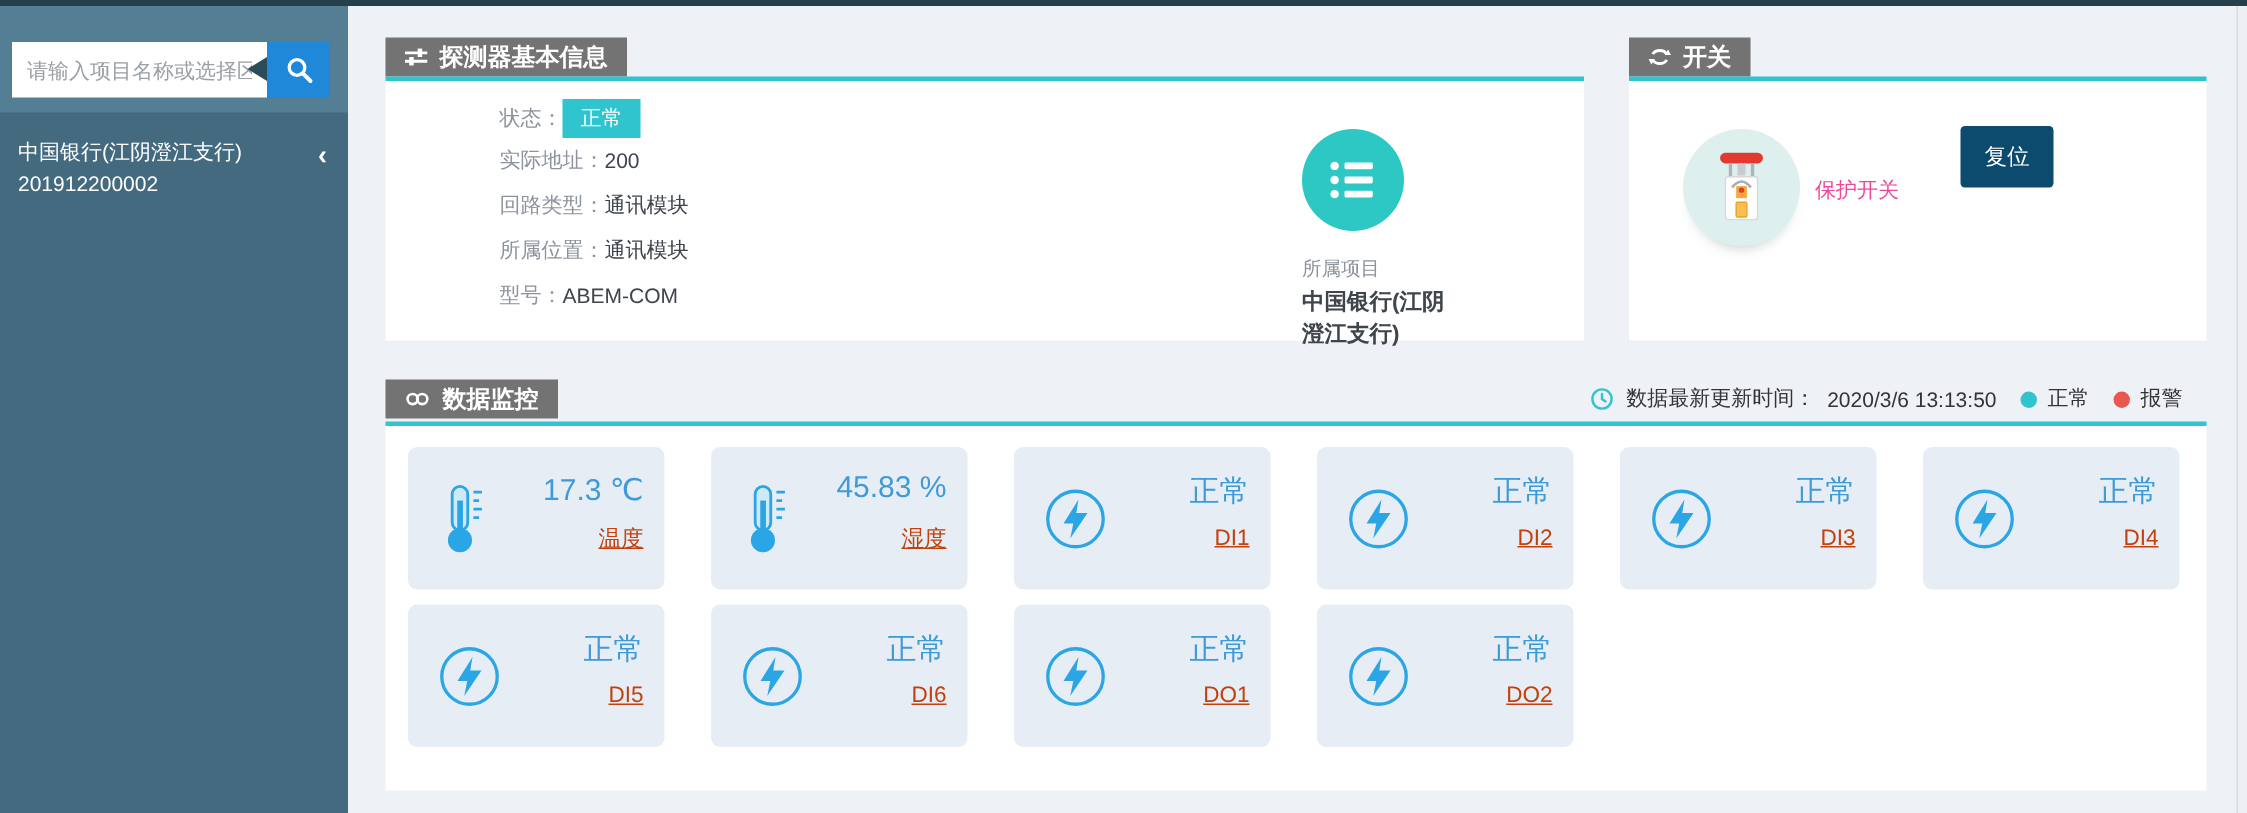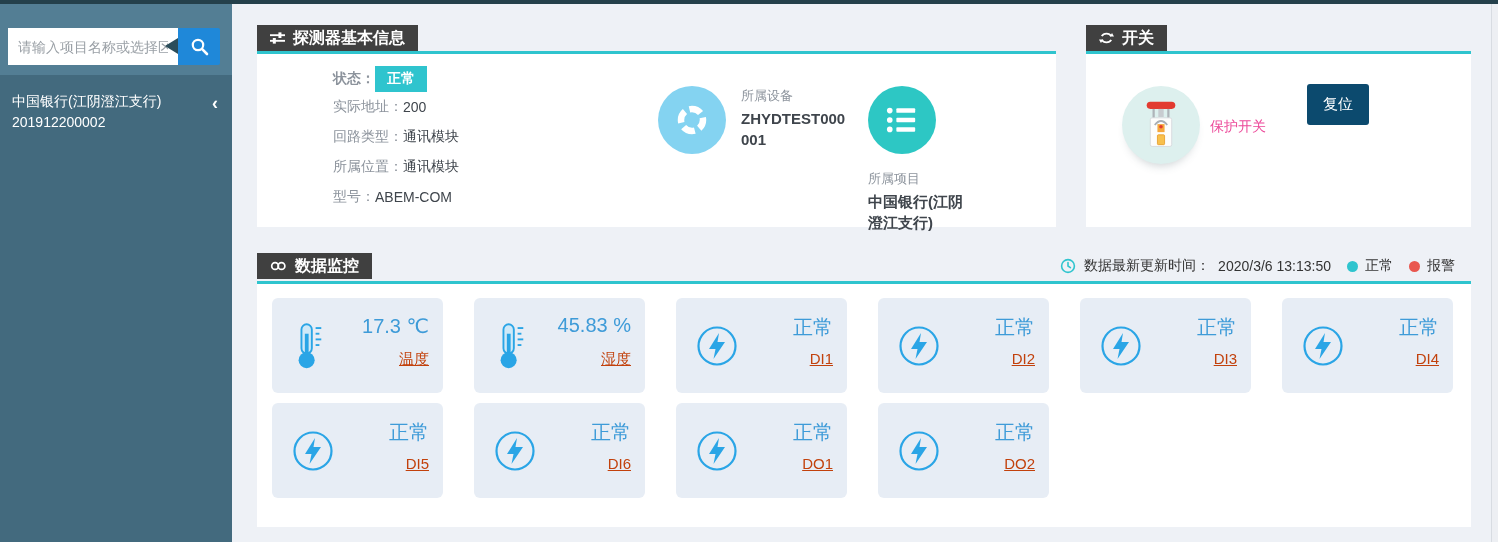--- a/index.html
+++ b/index.html
@@ -19,40 +19,40 @@
   .sidebar-search input { width:170px; height:37px; border:none; outline:none; padding:0 10px; font-size:14px; color:#444; background:#fff; }
   .sidebar-search input::placeholder { color:#9aa0a6; }
   .search-btn { width:42px; height:37px; border:none; background:#1f88d9; display:flex; align-items:center; justify-content:center; cursor:pointer; border-radius:0 2px 2px 0; }
   .collapse-tri { position:absolute; left:157px; top:10px; width:0; height:0; border-top:8px solid transparent; border-bottom:8px solid transparent; border-right:13px solid #2b4d5a; z-index:2; }
   .sidebar-body { position:absolute; left:0; top:71px; width:232px; height:467px; background:#436a7e; }
   .project-item { display:flex; justify-content:space-between; padding:16px 14px 14px 12px; cursor:pointer; }
   .project-text { color:#fff; font-size:14px; line-height:21px; }
   .chevron-left { color:#fff; font-size:18px; line-height:18px; font-weight:bold; margin-top:3px; }
 
   
-  .chip { position:absolute; height:26px; display:inline-flex; align-items:center; gap:8px; background:#404040; color:#fff; font-size:16px; font-weight:bold; padding:0 13px; }
+  .chip { position:absolute; height:26px; display:inline-flex; align-items:center; gap:8px; background:#737373; color:#fff; font-size:16px; font-weight:bold; padding:0 13px; }
   .underline { position:absolute; height:3px; background:#2fc4ce; }
   .panel-body { position:absolute; background:#fff; }
 
   .chip-a { left:257px; top:25px; }
   .ul-a { left:257px; top:51px; width:799px; }
   .body-a { left:257px; top:54px; width:799px; height:173px; }
 
   .chip-b { left:1086px; top:25px; }
   .ul-b { left:1086px; top:51px; width:385px; }
   .body-b { left:1086px; top:54px; width:385px; height:173px; }
 
   .chip-c { left:257px; top:253px; }
   .ul-c { left:257px; top:281px; width:1214px; }
   .body-c { left:257px; top:284px; width:1214px; height:243px; }
 
   
   .fields { position:absolute; left:76px; top:12px; font-size:14px; }
   .field-row { height:22px; margin-bottom:8px; display:flex; align-items:center; }
-  .field-row.badge-row { height:26px; margin-bottom:4px;font-weight:bold; }
+  .field-row.badge-row { height:26px; margin-bottom:4px; }
   .field-label { color:#8c939c; }
   .field-label::after { content:"："; }
   .field-value { color:#3f454c; }
   .status-badge { background:#2fc4ce; color:#fff; padding:4px 12px; font-size:14px; }
 
   .info-block { position:absolute; top:32px; display:flex; gap:15px; }
   .info-device { left:401px; }
   .info-project { left:611px;flex-direction:column; }
   .info-circle { width:68px; height:68px; border-radius:50%; display:flex; align-items:center; justify-content:center; flex:0 0 68px; }
   .circle-blue { background:#84d3f1; }
@@ -136,31 +136,20 @@
       <div class="field-row">
         <span class="field-label">所属位置</span>
         <span class="field-value">通讯模块</span>
       </div>
       <div class="field-row">
         <span class="field-label">型号</span>
         <span class="field-value">ABEM-COM</span>
       </div>
     </div>
 
-    <div class="info-block info-device">
-      <div class="info-circle circle-blue">
-        <svg width="36" height="36" viewBox="0 0 36 36">
-          <circle cx="18" cy="18" r="11" fill="none" stroke="#fff" stroke-width="6.5" stroke-dasharray="12.3 5" stroke-dashoffset="3"></circle>
-        </svg>
-      </div>
-      <div class="info-texts">
-        <div class="info-label">所属设备</div>
-        <div class="info-value">ZHYDTEST000001</div>
-      </div>
-    </div>
 
     <div class="info-block info-project">
       <div class="info-circle circle-teal">
         <svg width="32" height="30" viewBox="0 0 34 30">
           <g fill="#fff">
             <circle cx="4" cy="5" r="3"></circle>
               <rect x="11" y="2.6" width="20" height="4.8" rx="1"></rect>
             <circle cx="4" cy="15" r="3"></circle>
               <rect x="11" y="12.6" width="20" height="4.8" rx="1"></rect>
             <circle cx="4" cy="25" r="3"></circle>

